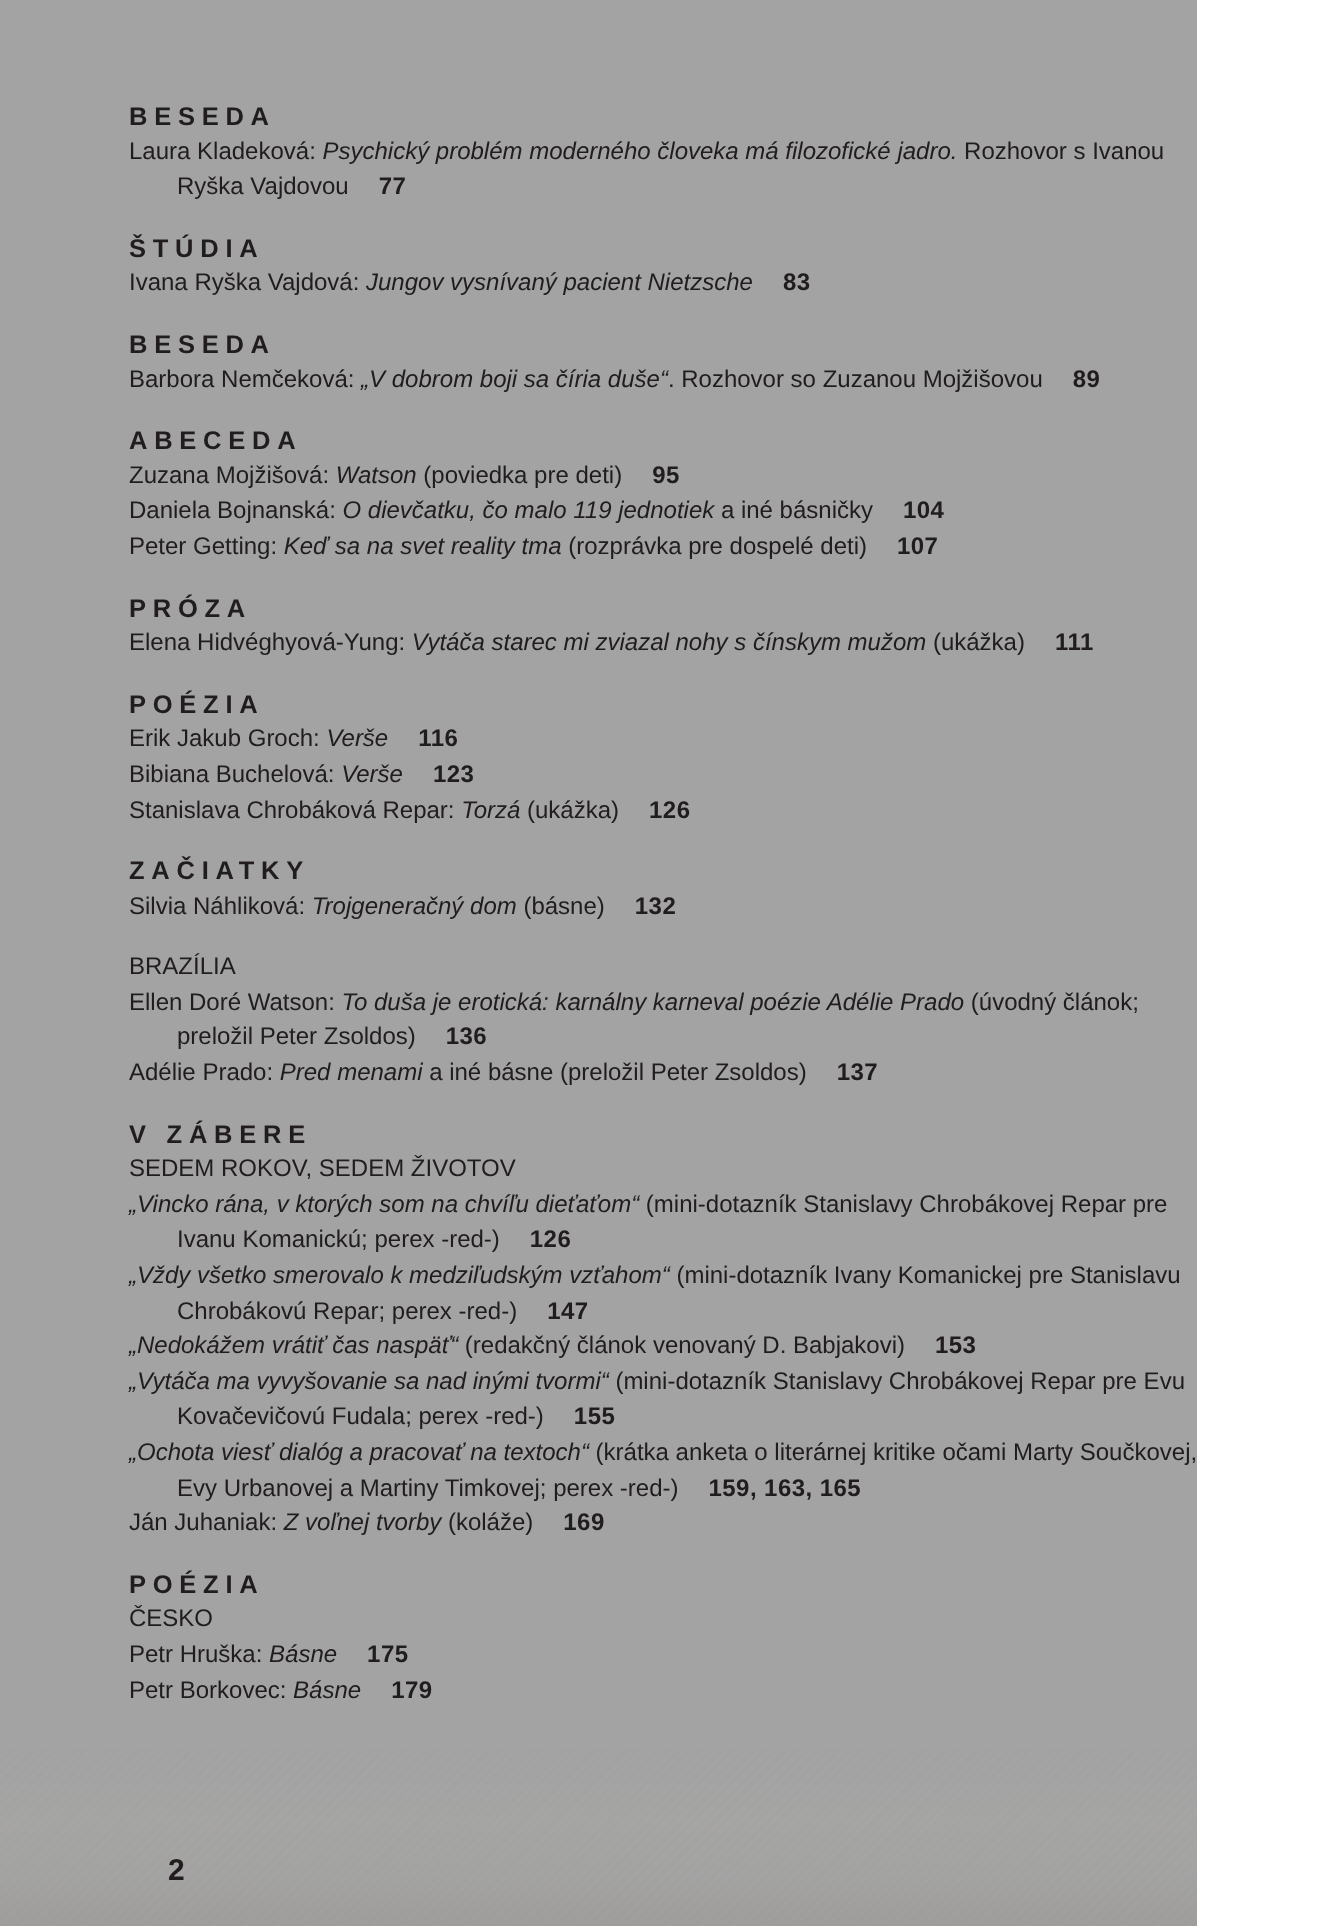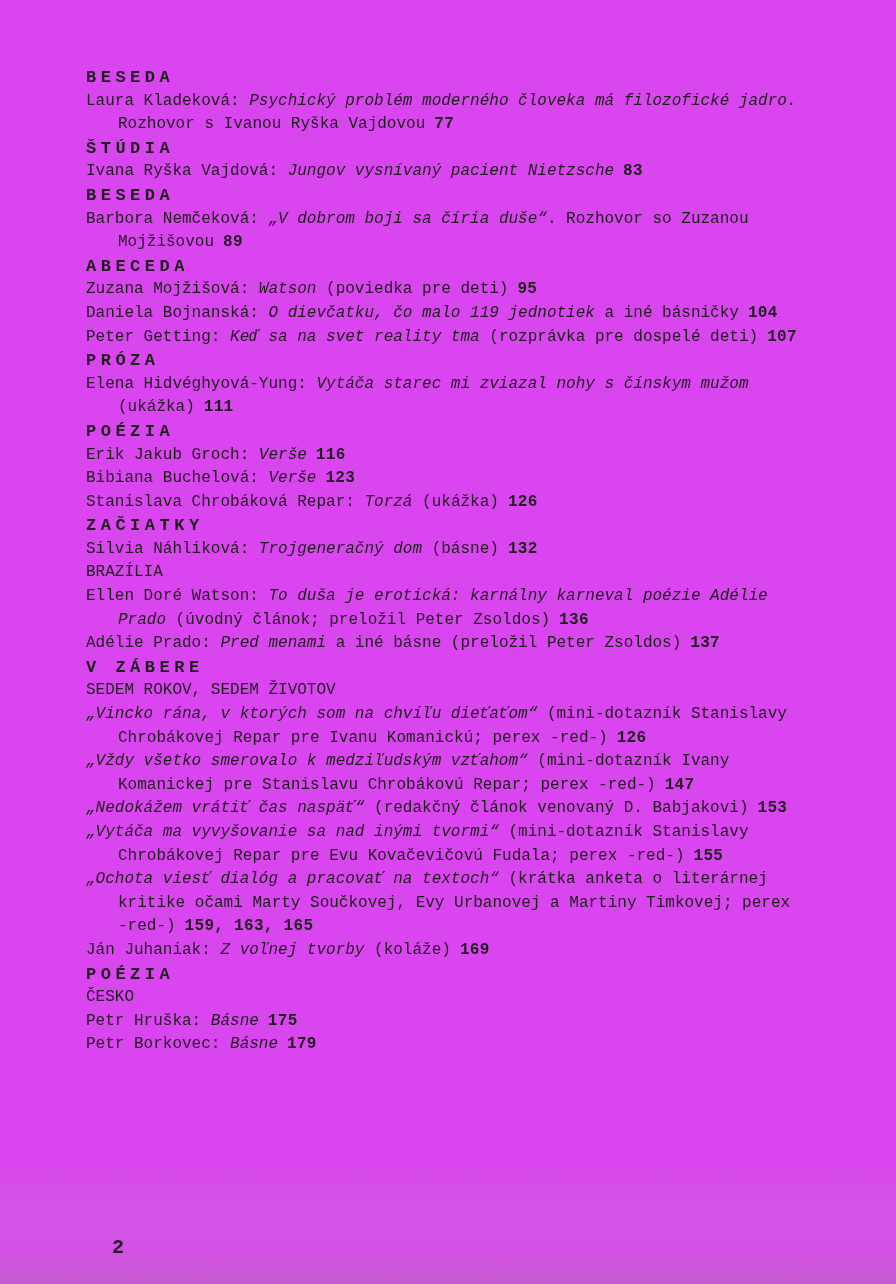--- a/index.html
+++ b/index.html
@@ -1,50 +1,50 @@
 <!DOCTYPE html>
 <html><head>
 <meta charset="utf-8">
 <style>
   html,body{margin:0;padding:0;background:#ffffff;}
   .page{
     position:relative;
-    width:896px;height:1284px;
-    background:#d946ef;
+    width:798px;height:1284px;
+    background:#a3a3a3;
     color:#211d1e;
-    font-family:Liberation Mono, monospace;
+    font-family:Liberation Sans, sans-serif;
     overflow:hidden;
   }
   .content{
     position:absolute;
     left:86px;top:66px;
     width:716px;
     font-size:16px;
     line-height:23.6px;
   }
   .section{margin:0;}
-  .section:not(:first-child){}
+  .section:not(:first-child){margin-top:17px;}
   .sec-header{
     font-weight:700;
     font-size:17px;
     letter-spacing:4.5px;
   }
   .item{
     padding-left:32px;
     text-indent:-32px;
   }
   .subheader{
     padding-left:0;
     text-indent:0;
   }
   .seg-r{font-style:normal;}
   .seg-i{font-style:italic;}
   .seg-p{
     font-weight:700;
-    padding-left:9px;
+    padding-left:20px;
     letter-spacing:0.3px;
   }
   .bottom-fade{
     position:absolute;
     left:0;bottom:0;
     width:896px;height:118px;
     background:
       repeating-linear-gradient(135deg, rgba(120,115,110,0.035) 0 2px, rgba(255,255,255,0) 2px 5px),
       linear-gradient(to bottom,
         rgba(190,185,180,0) 0%,

